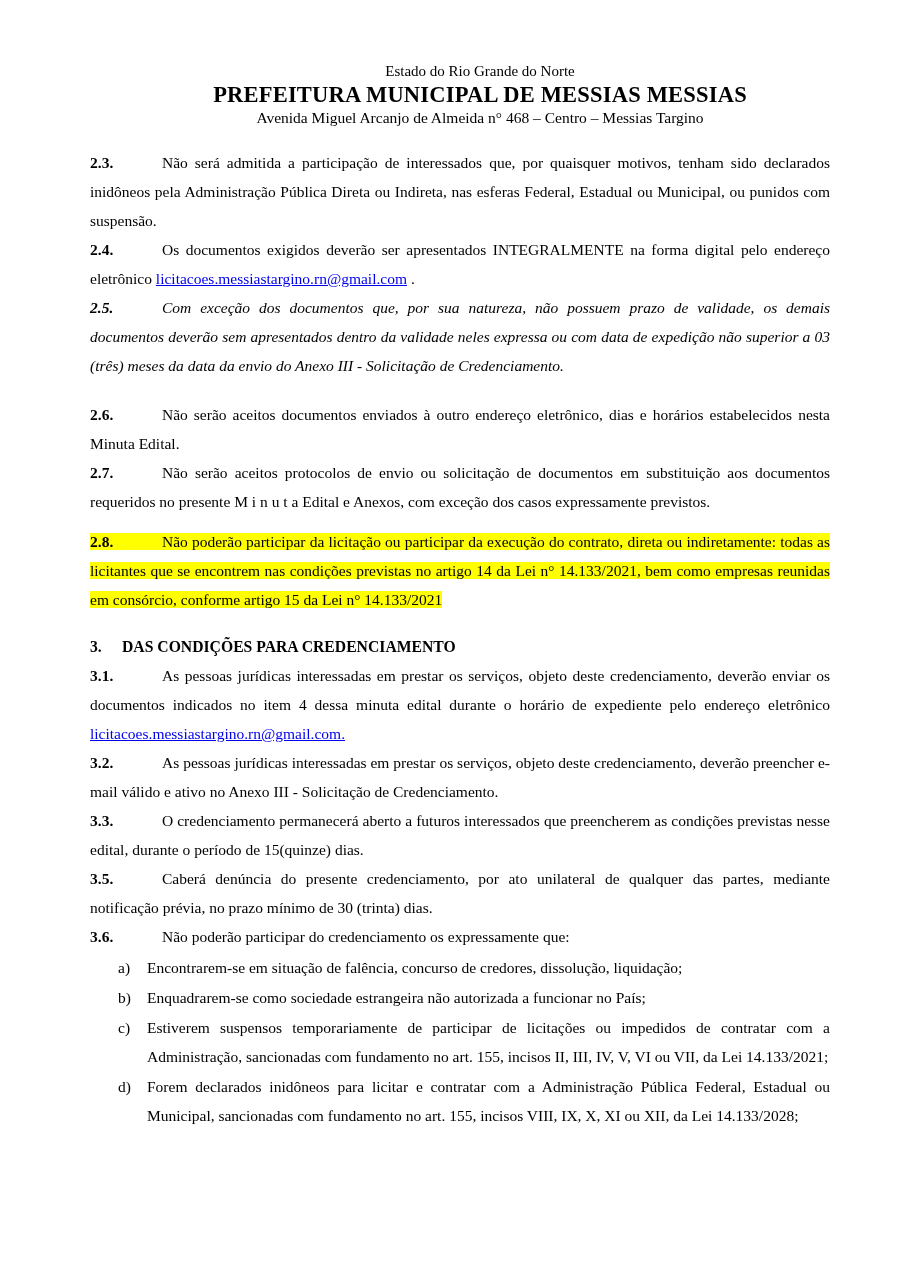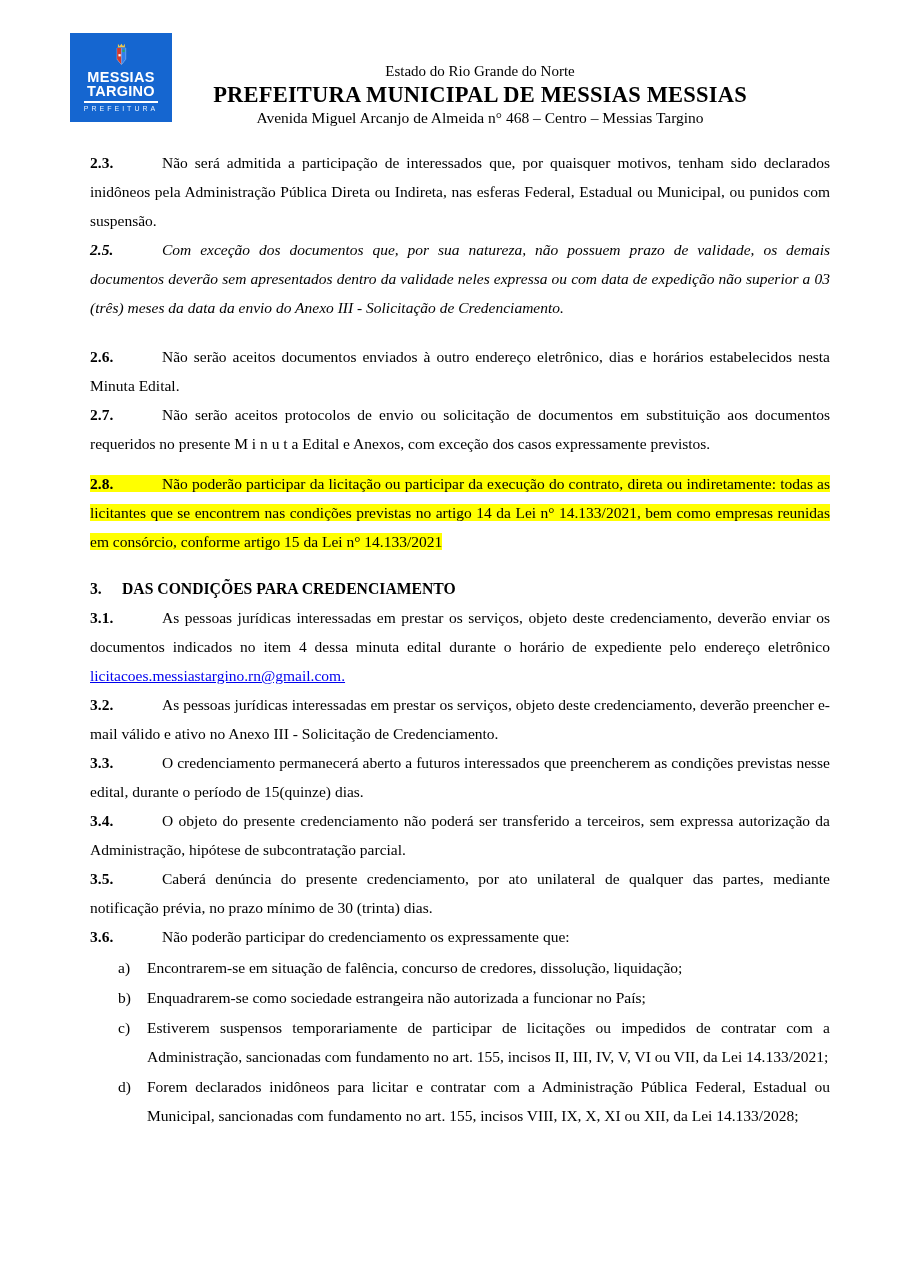--- a/index.html
+++ b/index.html
@@ -54,63 +54,49 @@
     margin:1px 0 0 28px; padding-left:29px;
   }
   .marker { display:inline-block; width:29px; margin-left:-29px; }
 </style>
 </head>
 <body>
 
 <div class="page">
 
   <div class="header">
-    <div class="logo">
-      <svg class="crest" viewBox="0 0 24 30">
-        <path d="M8 2 L10 5 L12 2 L14 5 L16 2 L16 6 L8 6 Z" fill="#f2c94c"></path>
-        <path d="M7 7 L17 7 L17 20 Q12 26 12 26 Q7 20 7 20 Z" fill="#ffffff" stroke="#d9d9d9" stroke-width="0.5"></path>
-        <path d="M7 7 L12 7 L12 26 Q7 20 7 20 Z" fill="#d23a2e"></path>
-        <path d="M12 7 L17 7 L17 20 Q12 26 12 26 Z" fill="#2f80ed"></path>
-        <rect x="13.2" y="9" width="2.6" height="2.6" fill="#27ae60"></rect>
-        <rect x="8.6" y="14" width="2.6" height="2.6" fill="#ffffff"></rect>
-      </svg>
-      <div class="logo-name">MESSIAS</div>
-      <div class="logo-name">TARGINO</div>
-      <div class="logo-rule"></div>
-      <div class="logo-sub">PREFEITURA</div>
-    </div>
     <div class="header-text">
       <div class="state-line">Estado do Rio Grande do Norte</div>
       <div class="main-title">PREFEITURA MUNICIPAL DE MESSIAS MESSIAS</div>
       <div class="address-line">Avenida Miguel Arcanjo de Almeida n° 468 – Centro – Messias Targino</div>
     </div>
   </div>
 
   <div class="content">
 
     <p class="para"><span class="num">2.3.</span><span>Não será admitida a participação de interessados que, por quaisquer motivos, tenham sido declarados inidôneos pela Administração Pública Direta ou Indireta, nas esferas Federal, Estadual ou Municipal, ou punidos com suspensão.</span></p>
 
+    <p class="para"><span class="num">2.4.</span><span>Os documentos exigidos deverão ser apresentados INTEGRALMENTE na forma digital pelo endereço eletrônico </span><a class="doclink">licitacoes.messiastargino.rn@gmail.com</a><span> .</span></p>
 
     <p class="para mt4"><span class="num">2.5.</span><span>Com exceção dos documentos que, por sua natureza, não possuem prazo de validade, os demais documentos deverão sem apresentados dentro da validade neles expressa ou com data de expedição não superior a 03 (três) meses da  data da envio do Anexo III - Solicitação de Credenciamento.</span></p>
 
     <p class="para mt10"><span class="num">2.6.</span><span>Não serão aceitos documentos enviados à outro endereço eletrônico, dias e horários estabelecidos nesta Minuta Edital.</span></p>
 
     <p class="para mt5"><span class="num">2.7.</span><span>Não serão aceitos protocolos de envio ou solicitação de documentos em substituição aos documentos requeridos no presente M i n u t a  Edital e Anexos, com exceção dos casos expressamente previstos.</span></p>
 
     <p class="para mt11"><span class="hl"><span class="num">2.8.</span><span>Não poderão participar da licitação ou participar da execução do contrato, direta ou indiretamente: todas as licitantes que se encontrem nas condições previstas no artigo 14 da Lei n° 14.133/2021, bem como empresas reunidas em consórcio, conforme artigo 15 da Lei n° 14.133/2021</span></span></p>
 
     <p class="sec-heading"><span class="sec-num">3.</span><span>DAS CONDIÇÕES PARA CREDENCIAMENTO</span></p>
 
     <p class="para"><span class="num">3.1.</span><span>As pessoas jurídicas interessadas em prestar os serviços, objeto deste credenciamento, deverão enviar os documentos indicados no item 4 dessa minuta edital durante o horário de expediente pelo endereço eletrônico </span><a class="doclink">licitacoes.messiastargino.rn@gmail.com.</a></p>
 
     <p class="para"><span class="num">3.2.</span><span>As pessoas jurídicas interessadas em prestar os serviços, objeto deste credenciamento, deverão preencher e-mail válido e ativo no Anexo III - Solicitação de Credenciamento.</span></p>
 
     <p class="para"><span class="num">3.3.</span><span>O credenciamento permanecerá aberto a futuros interessados que preencherem as condições previstas nesse edital, durante o período de 15(quinze) dias.</span></p>
 
-    <p class="para"><span class="num">3.4.</span><span>O objeto do presente credenciamento não poderá ser transferido a terceiros, sem expressa autorização da Administração, hipótese de subcontratação parcial.</span></p>
 
     <p class="para"><span class="num">3.5.</span><span>Caberá denúncia do presente credenciamento, por ato unilateral de qualquer das partes, mediante notificação prévia, no prazo mínimo de 30 (trinta) dias.</span></p>
 
     <p class="para"><span class="num">3.6.</span><span>Não poderão participar do credenciamento os expressamente que:</span></p>
 
     <div class="list">
       <div class="list-item"><span class="marker">a)</span><span>Encontrarem-se em situação de falência, concurso de credores, dissolução, liquidação;</span></div>
       <div class="list-item"><span class="marker">b)</span><span>Enquadrarem-se como sociedade estrangeira não autorizada a funcionar no País;</span></div>
       <div class="list-item"><span class="marker">c)</span><span>Estiverem suspensos temporariamente de participar de licitações ou impedidos de contratar com a Administração, sancionadas com fundamento no art. 155, incisos II, III, IV, V, VI ou VII, da Lei 14.133/2021;</span></div>
       <div class="list-item"><span class="marker">d)</span><span>Forem declarados inidôneos para licitar e contratar com a Administração Pública Federal, Estadual ou Municipal, sancionadas com fundamento no art. 155, incisos VIII, IX, X, XI ou XII, da Lei 14.133/2028;</span></div>

